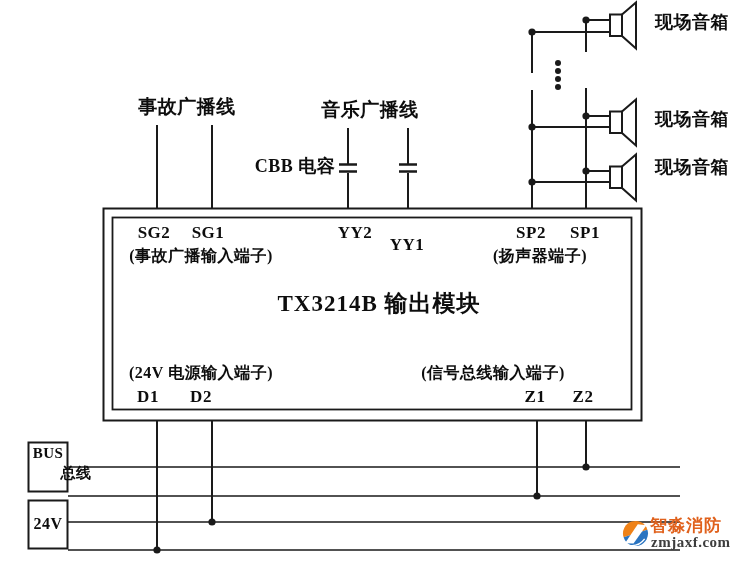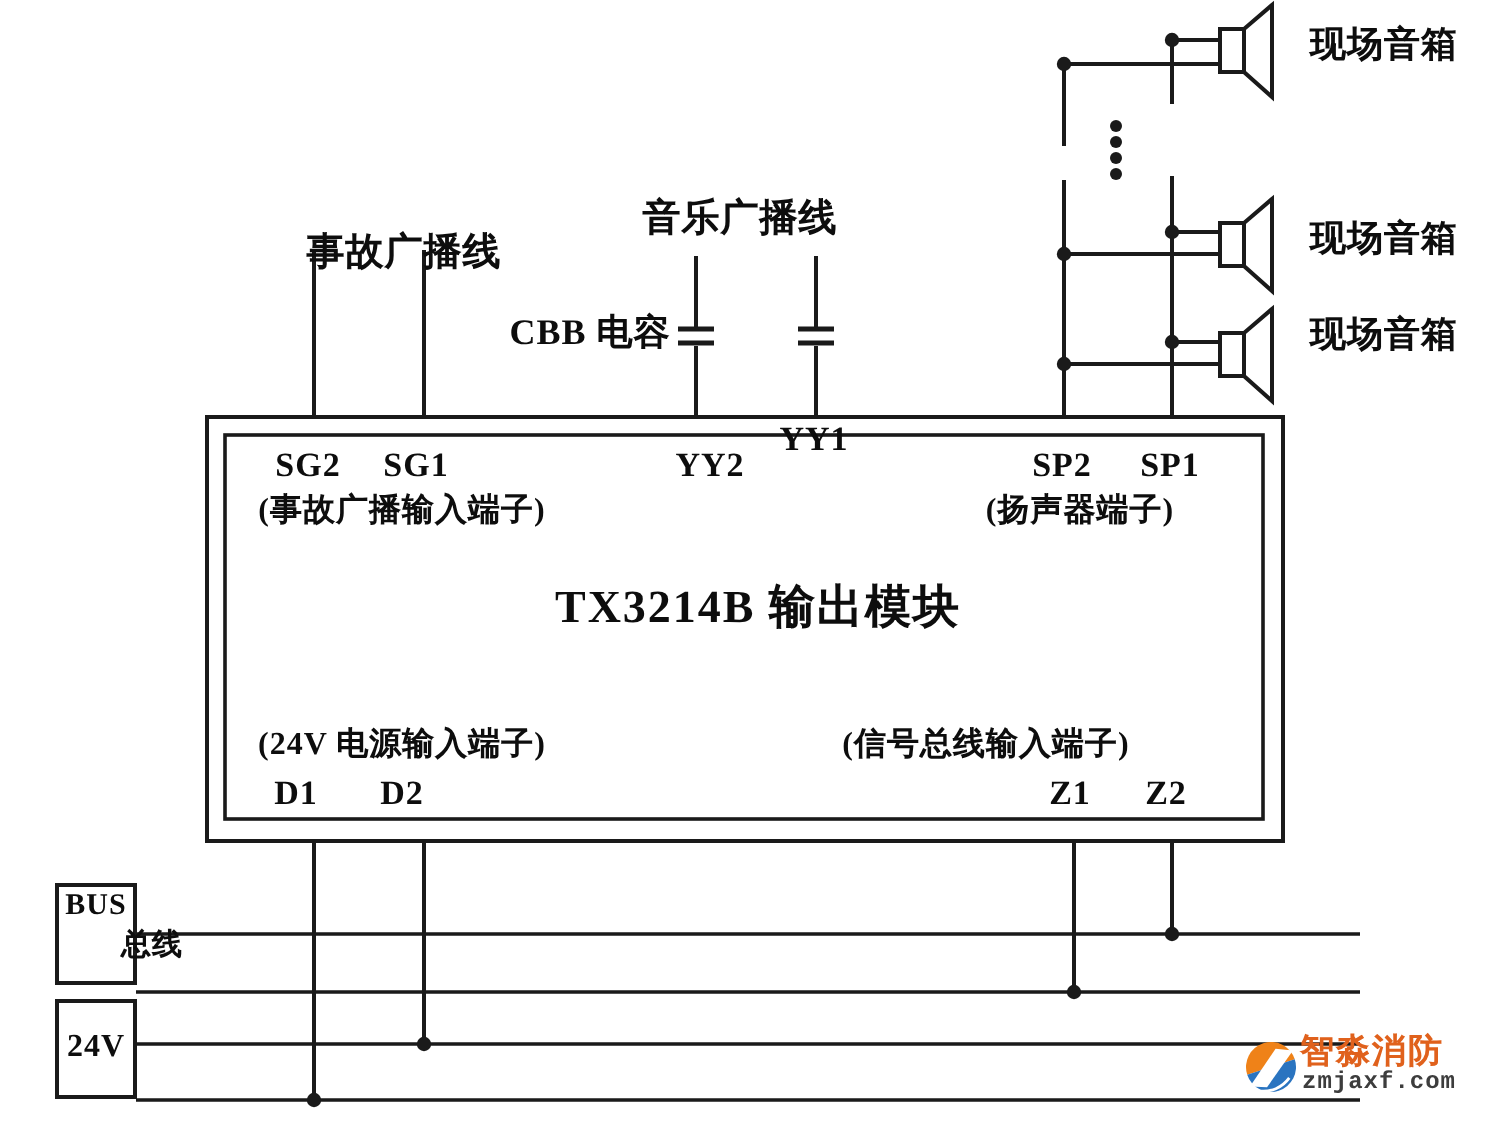--- a/index.html
+++ b/index.html
@@ -23,21 +23,21 @@
   .dot{fill:var(--wire);stroke:none;}
   .spk{fill:#ffffff;stroke:var(--wire);stroke-width:2;}
   .lbl{
     position:absolute;white-space:nowrap;font-weight:bold;line-height:1;
     color:var(--text);letter-spacing:0.5px;
   }
   .c{transform:translateX(-50%);}
   .fs15{font-size:15px;} .fs16{font-size:16px;} .fs17{font-size:17px;}
   .fs18{font-size:18px;} .fs19{font-size:19px;} .title{font-size:23px;letter-spacing:1px;}
   .wm-brand{color:var(--wm-brand);font-size:17px;letter-spacing:1px;}
-  .wm-domain{color:var(--wm-domain);font-size:12px;font-family:Liberation Mono, monospace;letter-spacing:0.5px;}
+  .wm-domain{color:var(--wm-domain);font-size:15px;font-family:Liberation Serif, serif;letter-spacing:0.5px;}
   .logo{position:absolute;left:622px;top:520px;}
 </style>
 </head>
 <body>
 
 <div class="stage">
 
   <svg class="wiring" width="750" height="573" viewBox="0 0 750 573">
 
     <g>
@@ -104,32 +104,32 @@
       <circle class="dot" cx="532" cy="127" r="3.6"></circle>
       <circle class="dot" cx="586" cy="171" r="3.6"></circle>
       <circle class="dot" cx="532" cy="182" r="3.6"></circle>
       <circle class="dot" cx="586" cy="467" r="3.6"></circle>
       <circle class="dot" cx="537" cy="496" r="3.6"></circle>
       <circle class="dot" cx="212" cy="522" r="3.6"></circle>
       <circle class="dot" cx="157" cy="550" r="3.6"></circle>
     </g>
   </svg>
 
-  <div class="lbl c fs19" style="left:202px;top:97px;margin-top:20px;">事故广播线</div>
+  <div class="lbl c fs19" style="left:187px;top:97px;">事故广播线</div>
   <div class="lbl c fs19" style="left:370px;top:100px;">音乐广播线</div>
   <div class="lbl c fs18" style="left:295px;top:157px;">CBB 电容</div>
 
   <div class="lbl fs18" style="left:655px;top:13px;">现场音箱</div>
   <div class="lbl fs18" style="left:655px;top:110px;">现场音箱</div>
   <div class="lbl fs18" style="left:655px;top:158px;">现场音箱</div>
 
   <div class="lbl c fs17" style="left:154px;top:224px;font-family:Liberation Serif, serif;">SG2</div>
   <div class="lbl c fs17" style="left:208px;top:224px;">SG1</div>
   <div class="lbl c fs17" style="left:355px;top:224px;">YY2</div>
-  <div class="lbl c fs17" style="left:407px;top:211px;">YY1</div>
+  <div class="lbl c fs17" style="left:407px;top:236px;">YY1</div>
   <div class="lbl c fs17" style="left:531px;top:224px;">SP2</div>
   <div class="lbl c fs17" style="left:585px;top:224px;">SP1</div>
 
   <div class="lbl c fs16" style="left:201px;top:248px;">(事故广播输入端子)</div>
   <div class="lbl c fs16" style="left:540px;top:248px;">(扬声器端子)</div>
 
   <div class="lbl c title" style="left:379px;top:292px;">TX3214B 输出模块</div>
 
   <div class="lbl c fs16" style="left:201px;top:365px;">(24V 电源输入端子)</div>
   <div class="lbl c fs16" style="left:493px;top:365px;">(信号总线输入端子)</div>

